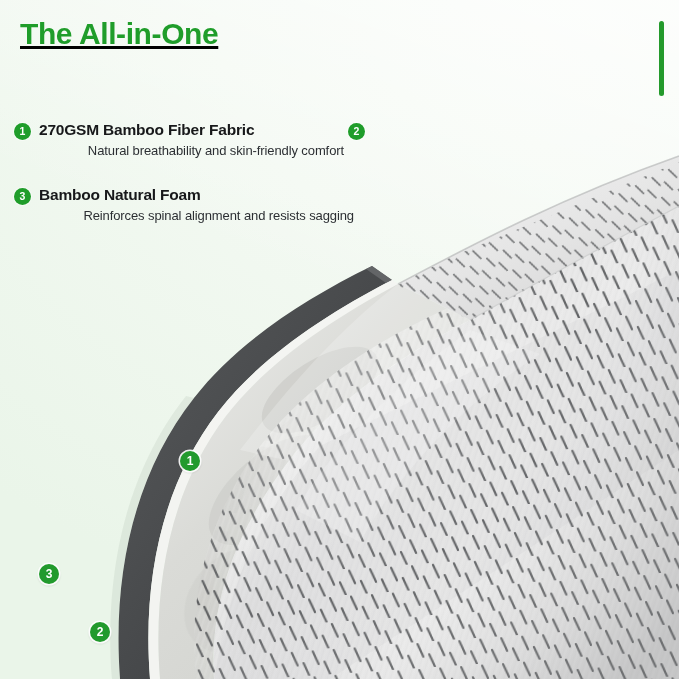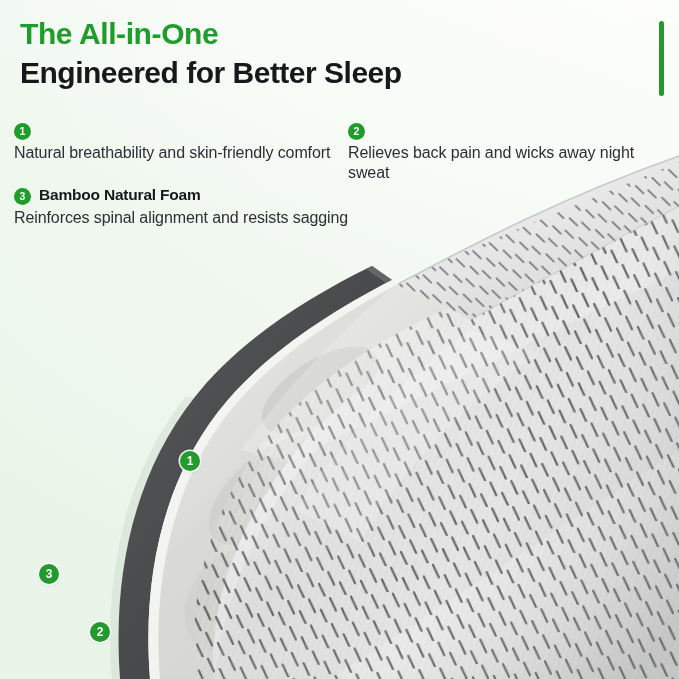--- a/index.html
+++ b/index.html
@@ -24,20 +24,21 @@
   }
   .bg-wash2{
     position:absolute;inset:0;
     background:linear-gradient(200deg, rgba(255,255,255,.75) 0%, rgba(255,255,255,0) 45%);
   }
 
   
   .headline{
     position:absolute;left:20px;top:18px;width:560px;
     line-height:1.06;
+    text-decoration:underline;
   }
   .headline .line1{
     display:block;
     font-size:30px;font-weight:700;letter-spacing:-0.4px;
     color:#1f9d2a;
   }
   .headline .line2{
     display:block;margin-top:7px;
     font-size:30px;font-weight:700;letter-spacing:-0.5px;
     color:#17181a;
@@ -70,22 +71,22 @@
     margin-top:2px;
     box-shadow:0 0 0 1px rgba(255,255,255,.55);
     line-height:1;
   }
   .f-title{
     font-size:15.5px;font-weight:700;color:#17181a;
     letter-spacing:-0.2px;line-height:1.15;
   }
   .f-sub{
     margin-top:3px;
-    font-size:16px;font-weight:400;color:#2c2f33;
-    letter-spacing:-0.1px;line-height:1.25;
+    font-size:13px;font-weight:400;color:#2c2f33;
+    letter-spacing:-0.1px;line-height:1.25;text-align:right;
   }
 
   
   .mattress{
     position:absolute;left:0;top:150px;width:679px;height:529px;
   }
   .mattress svg{display:block;width:679px;height:529px;}
 
   
   .pin{
@@ -287,37 +288,36 @@
                C 126 322 104 422 112 529 Z" fill="#9fb39f" opacity=".18"></path>
     </svg>
 
     <div class="pin pin1">1</div>
     <div class="pin pin2">2</div>
     <div class="pin pin3">3</div>
   </div>
 
   <div class="headline">
     <span class="line1">The All-in-One</span>
-    <span class="line2">Engineered for Better Sleep</span>
   </div>
 
   <div class="accent-bar"></div>
 
   <div class="feature f1">
     <div class="f-head">
       <span class="badge">1</span>
+      <span class="f-title">270GSM Bamboo Fiber Fabric</span>
     </div>
     <div class="f-sub">Natural breathability and skin-friendly comfort</div>
   </div>
 
   <div class="feature f2">
     <div class="f-head">
       <span class="badge">2</span>
     </div>
-    <div class="f-sub">Relieves back pain and wicks away night sweat</div>
   </div>
 
   <div class="feature f3">
     <div class="f-head">
       <span class="badge">3</span>
       <span class="f-title">Bamboo Natural Foam</span>
     </div>
     <div class="f-sub">Reinforces spinal alignment and resists sagging</div>
   </div>
 

